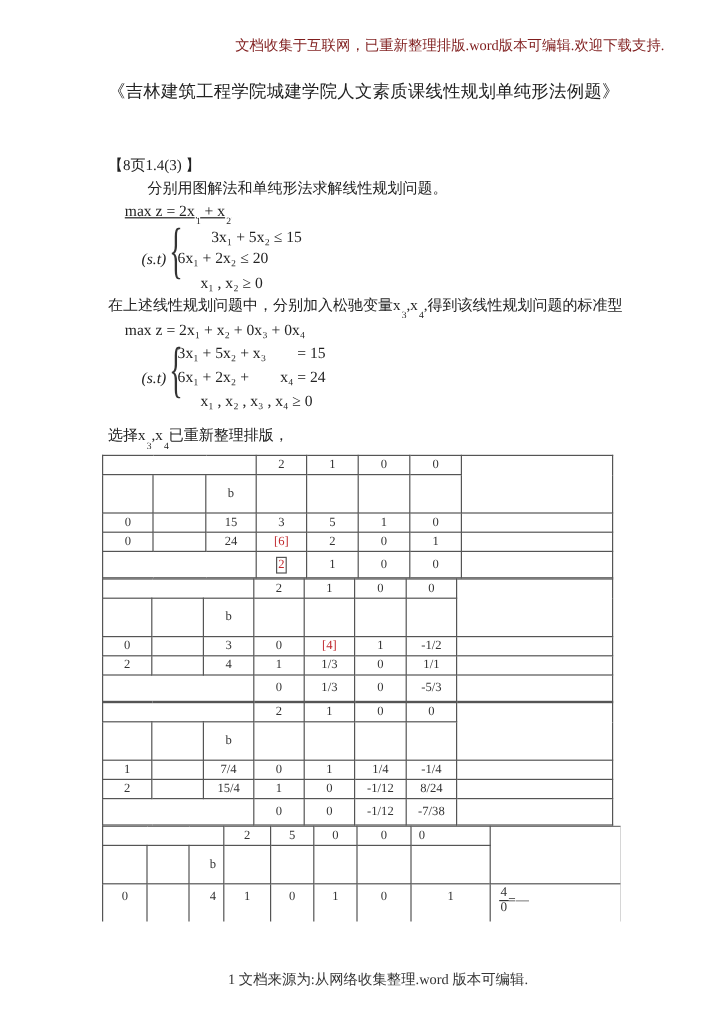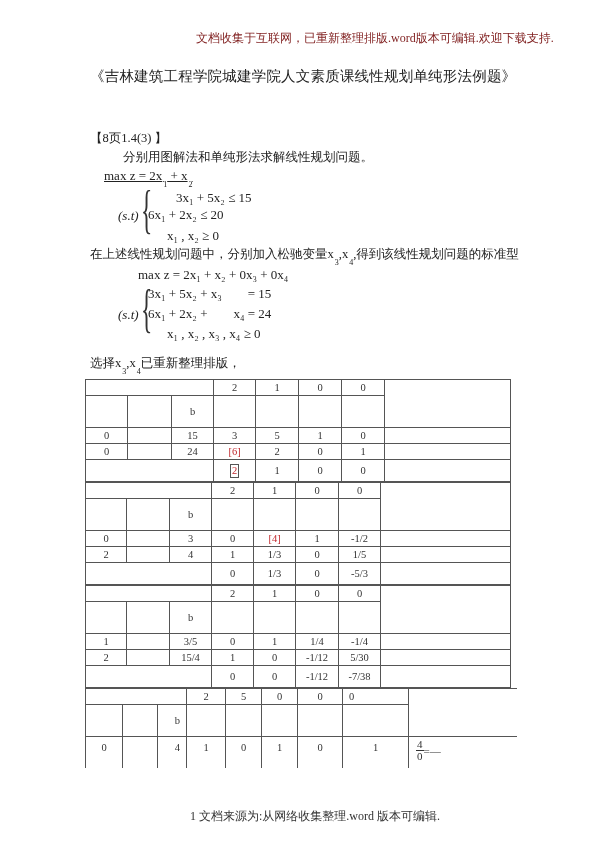--- a/index.html
+++ b/index.html
@@ -49,21 +49,21 @@
 <div class="abs math" style="left:118px; top:208px; font-style:italic;">(s.t)</div>
 <div class="brace" style="left:141px; top:184px;">{</div>
 <div class="eq-line" style="left:148px; top:190px;margin-left:28px;">3x₁ + 5x₂ ≤ 15</div>
 <div class="eq-line" style="left:148px; top:207px;">6x₁ + 2x₂ ≤ 20</div>
 <div class="eq-line" style="left:167px; top:228px;">x₁ , x₂ ≥ 0</div>
 
 <div class="abs para" style="left:90px; top:246px;">
   <span>在上述线性规划问题中，分别加入松驰变量x</span><span class="sub">3</span><span>,x</span><span class="sub">4</span><span>,得到该线性规划问题的标准型</span>
 </div>
 
-<div class="abs math" style="left:104px; top:267px;margin-left:34px;">max z = 2x₁ + x₂ + 0x₃ + 0x₄</div>
+<div class="abs math" style="left:104px; top:267px;">max z = 2x₁ + x₂ + 0x₃ + 0x₄</div>
 <div class="abs math" style="left:118px; top:307px; font-style:italic;">(s.t)</div>
 <div class="brace" style="left:141px; top:283px;">{</div>
 <div class="eq-line" style="left:148px; top:286px; white-space:pre;">3x₁ + 5x₂ + x₃        = 15</div>
 <div class="eq-line" style="left:148px; top:306px; white-space:pre;">6x₁ + 2x₂ +        x₄ = 24</div>
 <div class="eq-line" style="left:167px; top:326px;">x₁ , x₂ , x₃ , x₄ ≥ 0</div>
 
 <div class="abs para" style="left:90px; top:355px;">
   <span>选择x</span><span class="sub">3</span><span>,x</span><span class="sub">4</span><span>已重新整理排版，</span>
 </div>
 
@@ -166,21 +166,21 @@
     <td>-1/2</td>
     <td></td>
   </tr>
   <tr style="height:16px">
     <td>2</td>
     <td></td>
     <td>4</td>
     <td>1</td>
     <td>1/3</td>
     <td>0</td>
-    <td>1/5</td>
+    <td>1/1</td>
     <td></td>
   </tr>
   <tr style="height:22px">
     <td colspan="3"></td>
     <td>0</td>
     <td>1/3</td>
     <td>0</td>
     <td>-5/3</td>
     <td></td>
   </tr>
@@ -212,35 +212,35 @@
         <td></td>
     <td>b</td>
     <td></td>
         <td></td>
         <td></td>
         <td></td>
   </tr>
   <tr style="height:16px">
     <td>1</td>
     <td></td>
-    <td>3/5</td>
+    <td>7/4</td>
     <td>0</td>
     <td>1</td>
     <td>1/4</td>
     <td>-1/4</td>
     <td></td>
   </tr>
   <tr style="height:16px">
     <td>2</td>
     <td></td>
     <td>15/4</td>
     <td>1</td>
     <td>0</td>
     <td>-1/12</td>
-    <td>5/30</td>
+    <td>8/24</td>
     <td></td>
   </tr>
   <tr style="height:22px">
     <td colspan="3"></td>
     <td>0</td>
     <td>0</td>
     <td>-1/12</td>
     <td>-7/38</td>
     <td></td>
   </tr>

